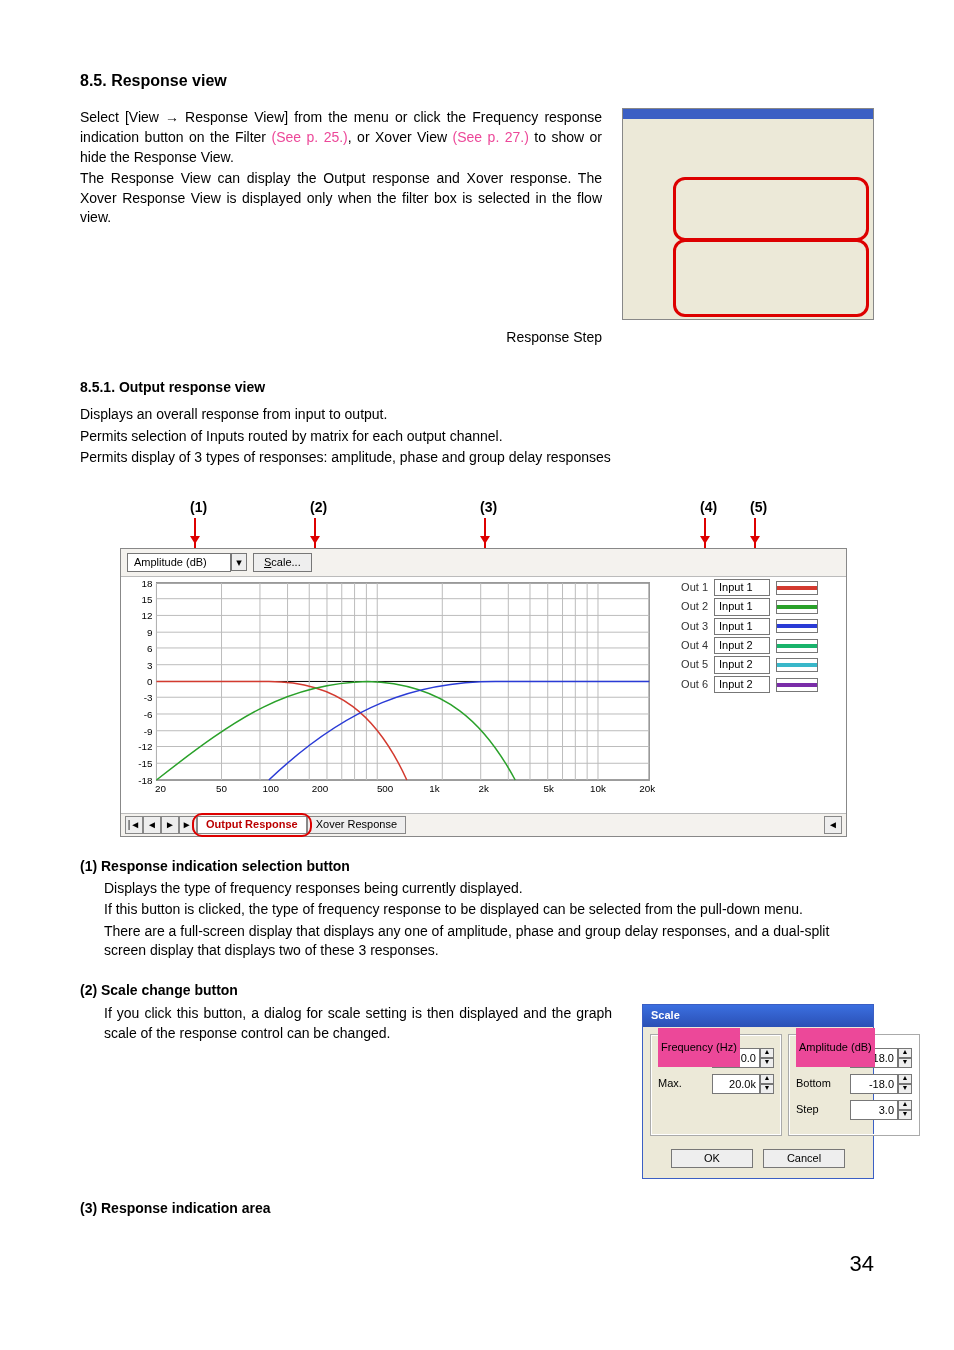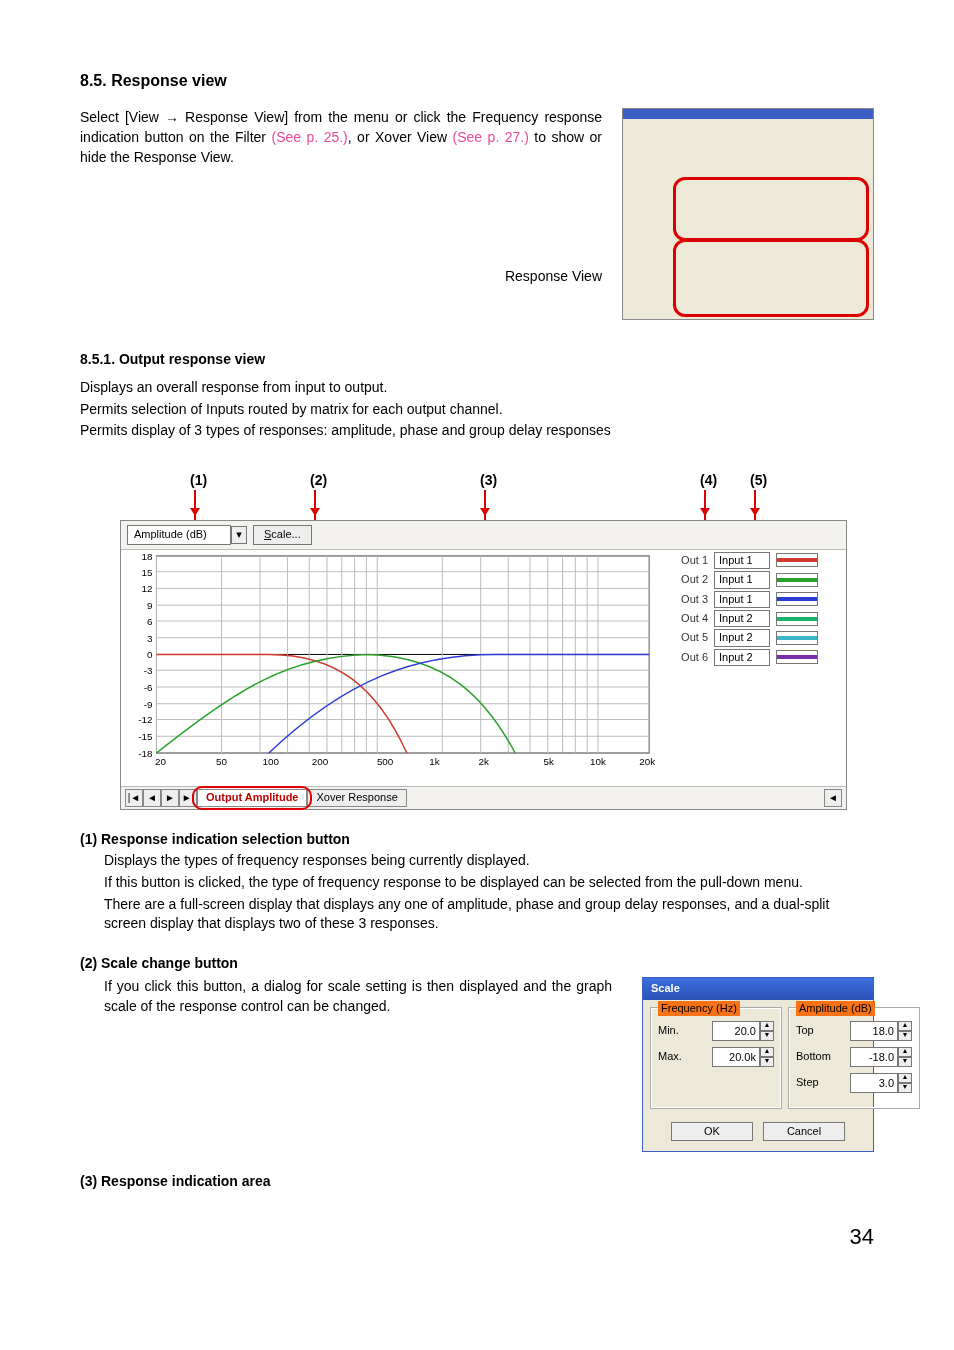--- a/index.html
+++ b/index.html
@@ -71,21 +71,21 @@
   svg.plot{ position:absolute; inset:0; }
 
   
   .dialog {
     width:230px; border:1px solid #3b5fc4; background:#ece9d8;
     font-family: Tahoma, Arial, sans-serif; font-size:11px; margin-left:auto;
   }
   .dialog .titlebar{ background:linear-gradient(#3b6fe0,#2a50b5); color:#fff; font-weight:bold; padding:3px 8px;}
   .dialog .body{ padding:8px; display:flex; gap:8px;}
   .group{ border:1px solid #fff; outline:1px solid #aaa; padding:6px 6px 8px 6px; position:relative; flex:1;}
-  .group .gl{ position:absolute; top:-8px; left:6px; background:#f97316; padding:0 3px;}
+  .group .gl{ position:absolute; top:-8px; left:6px; background:#ec4899; padding:12px 3px;}
   .field{ display:flex; align-items:center; gap:20px; margin:6px 0;}
   .field label{ width:34px;}
   .spin{ display:flex;}
   .spin input{ width:40px; border:1px solid #777; font-size:11px; text-align:right; padding:1px 3px;}
   .spin .ud{ display:flex; flex-direction:column;}
   .spin .ud span{ width:12px; height:8px; border:1px solid #777; background:#eee; font-size:7px; line-height:6px; text-align:center;}
   .dlg-buttons{ display:flex; gap:10px; justify-content:center; padding:6px 0 10px;align-items:center;}
   .dlg-buttons .btn{ min-width:60px; text-align:center;}
 
   .scale-row{ display:flex; gap:30px; align-items:flex-start; margin-top:4px;}
@@ -94,21 +94,22 @@
 </head>
 <body>
 
 <h2>8.5. Response view</h2>
 
 <div class="top-row">
   <div class="top-text">
     <p class="justify">
       <span>Select [View </span><span>→</span><span> Response View] from the menu or click the Frequency response indication button on the Filter </span><span class="link">(See p. 25.)</span><span>, or Xover View </span><span class="link">(See p. 27.)</span><span> to show or hide the Response View.</span>
     </p>
-    <div class="rv-label">Response View</div>
+    <p class="justify">The Response View can display the Output response and Xover response. The Xover Response View is displayed only when the filter box is selected in the flow view.</p>
+    <div class="rv-label">Response Step</div>
   </div>
   <div class="thumb">
     <div class="ring" style="left:50px; top:68px; width:190px; height:58px;"></div>
     <div class="ring" style="left:50px; top:130px; width:190px; height:72px;"></div>
   </div>
 </div>
 
 <h3>8.5.1. Output response view</h3>
 <p>Displays an overall response from input to output.</p>
 <p>Permits selection of Inputs routed by matrix for each output channel.</p>
@@ -248,33 +249,33 @@
             <span class="sw" style="background:linear-gradient(#fff 35%, #7a2da8 35% 65%, #fff 65%);"></span>
           </div>
         </div>
     </div>
     <div class="tabbar">
       <div class="navbtn">|◄</div>
       <div class="navbtn">◄</div>
       <div class="navbtn">►</div>
       <div class="navbtn">►|</div>
       <div class="tab active">
-        <span style="color:#b00; font-weight:bold;">Output Amplitude</span>
+        <span style="color:#b00; font-weight:bold;">Output Response</span>
         <span class="ring"></span>
       </div>
       <div class="tab">Xover Response</div>
       <div style="flex:1"></div>
       <div class="navbtn">◄</div>
     </div>
   </div>
 </div>
 
 <h4>(1) Response indication selection button</h4>
 <div class="indent">
-  <p>Displays the types of frequency responses being currently displayed.</p>
+  <p>Displays the type of frequency responses being currently displayed.</p>
   <p>If this button is clicked, the type of frequency response to be displayed can be selected from the pull-down menu.</p>
   <p>There are a full-screen display that displays any one of amplitude, phase and group delay responses, and a dual-split screen display that displays two of these 3 responses.</p>
 </div>
 
 <h4>(2) Scale change button</h4>
 <div class="indent scale-row">
   <div class="scale-text">
     <p class="justify">If you click this button, a dialog for scale setting is then displayed and the graph scale of the response control can be changed.</p>
   </div>
   <div class="dialog">

